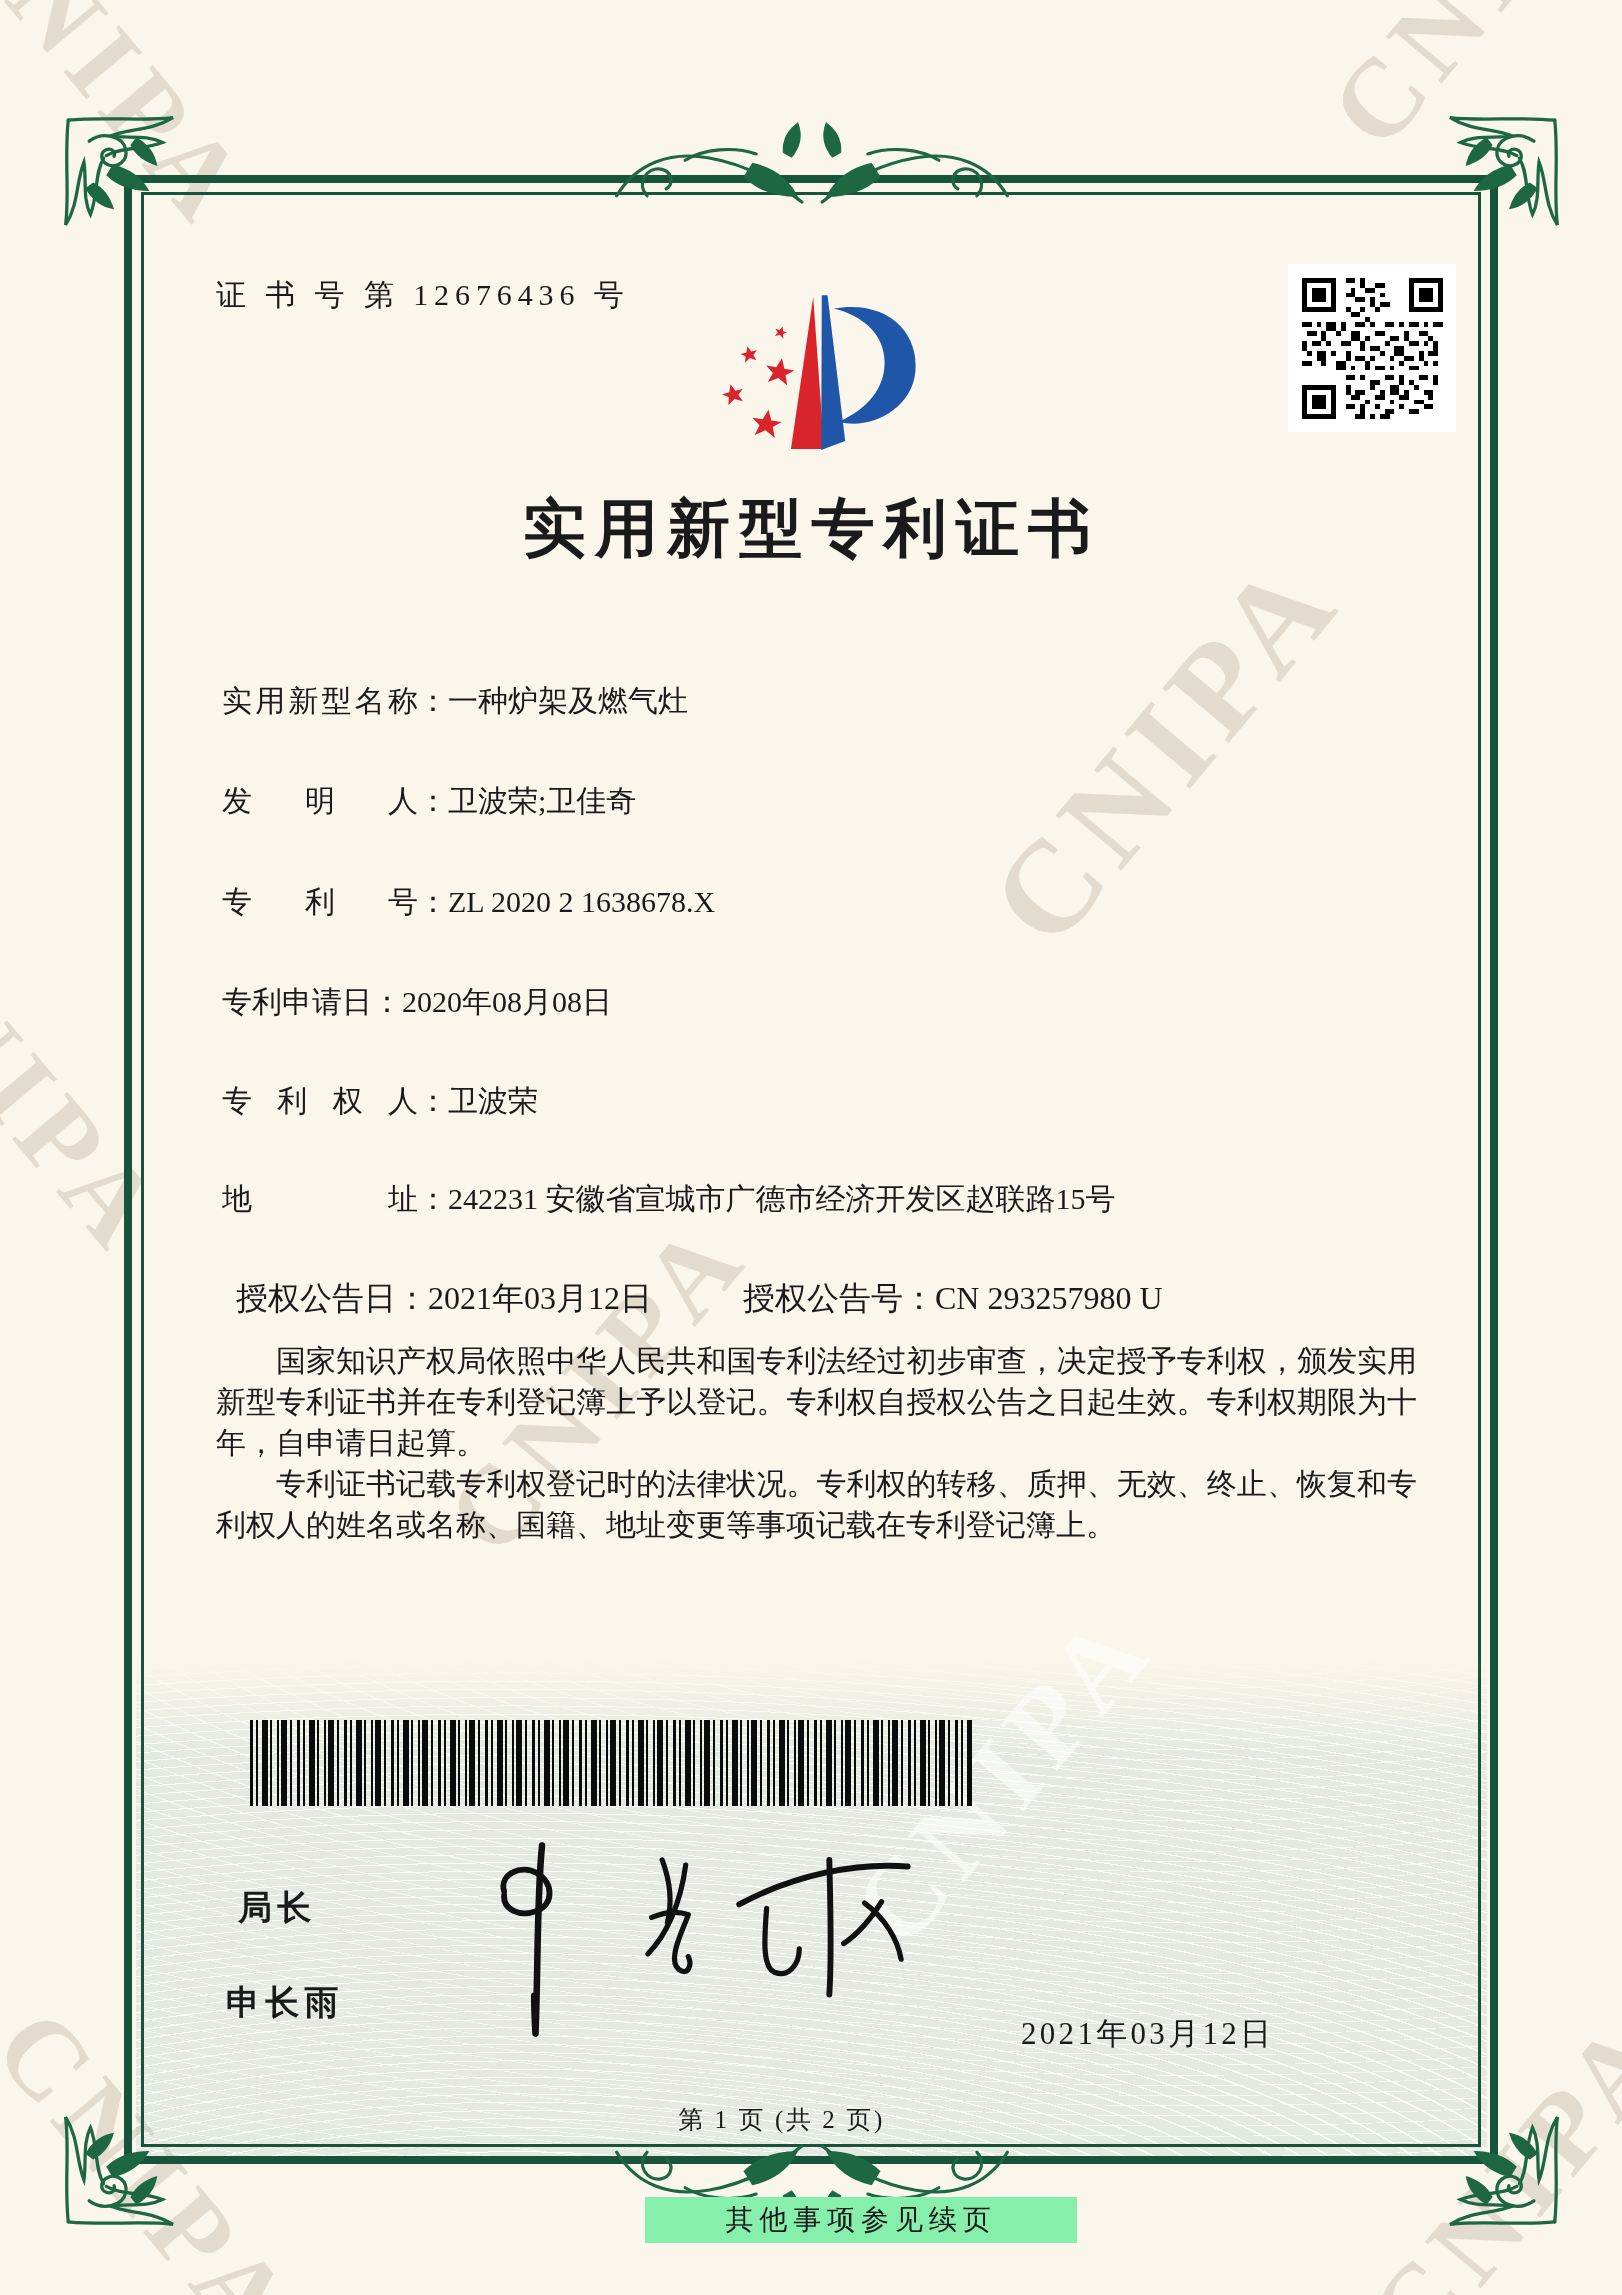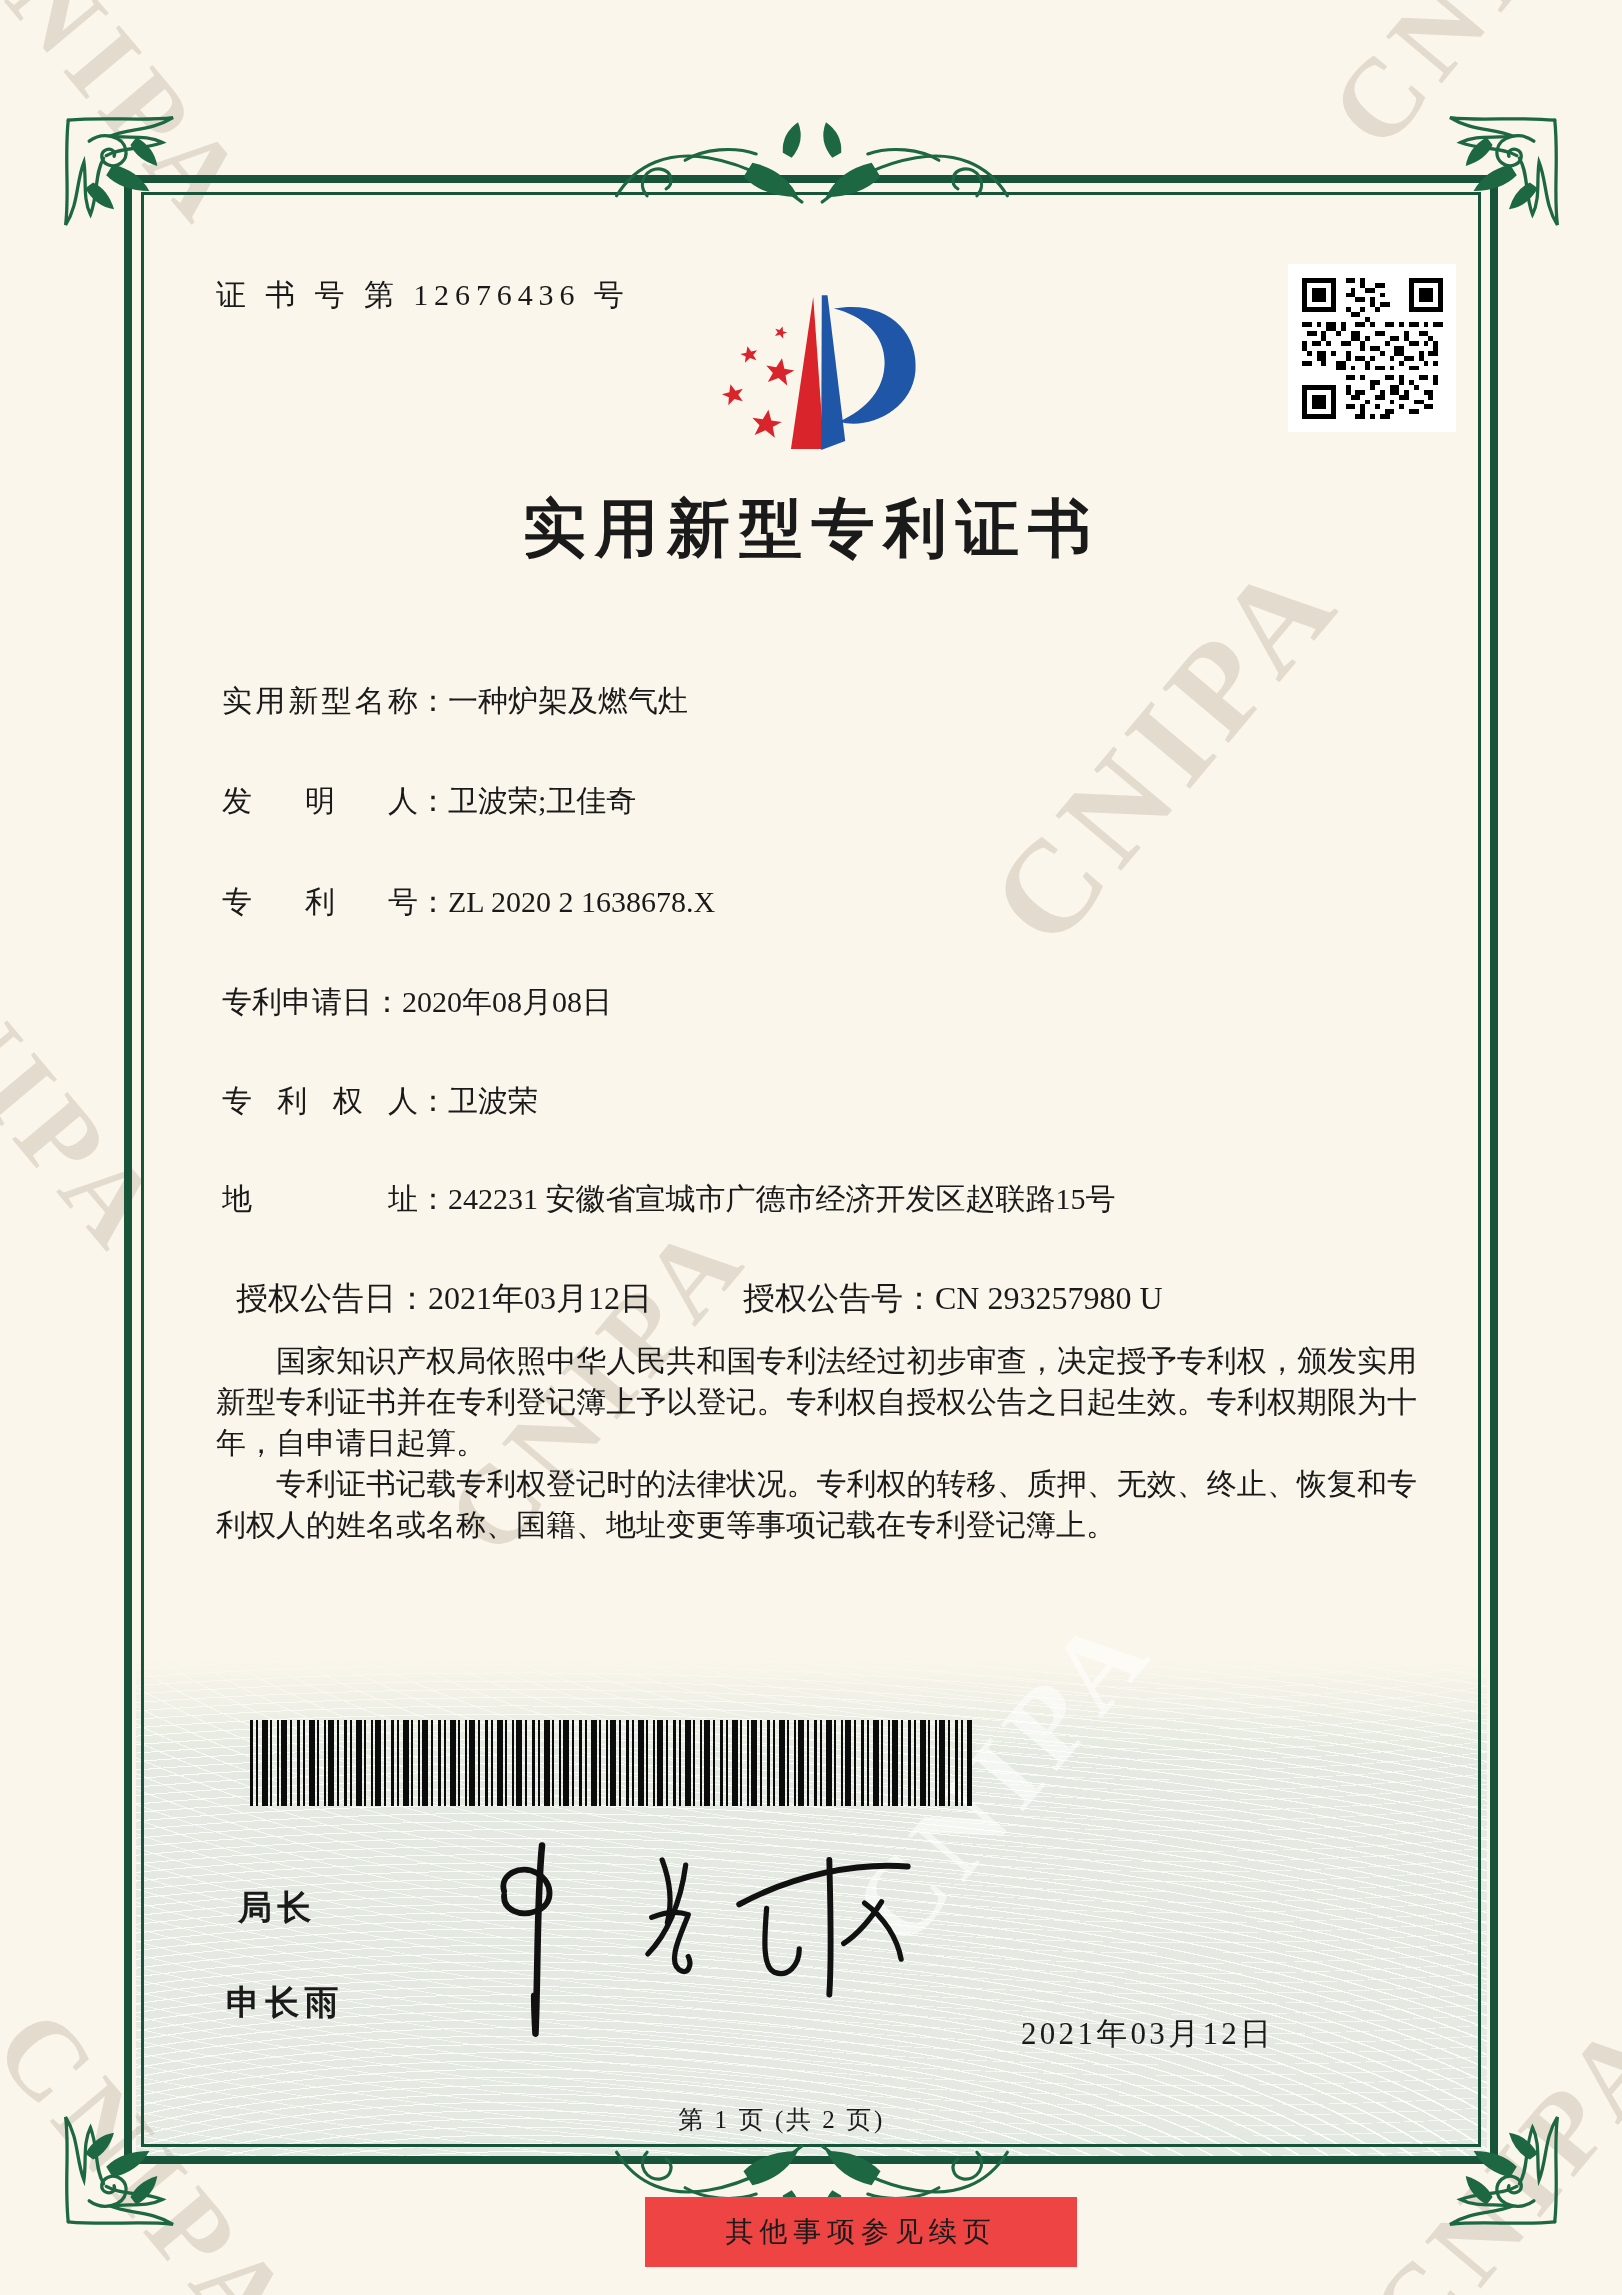--- a/index.html
+++ b/index.html
@@ -79,22 +79,22 @@
       #0b0b0b 40px 42px, transparent 42px 47px);
   }
 
   .sig-title{left:226px;top:1885px;font-size:34px;font-weight:700;letter-spacing:5.2px;margin-left:12px;}
   .sig-name{left:226px;top:1980px;font-size:34px;font-weight:700;letter-spacing:5.2px;}
   .signature-svg{position:absolute;left:432px;top:1826px;z-index:5;}
   .issue-date{left:1021px;top:2013px;font-size:31px;letter-spacing:3.3px;}
   .page-no{left:0;top:2103px;width:1563px;text-align:center;font-size:25px;letter-spacing:2.6px;}
 
   .cont-band{
-    position:absolute;left:645px;top:2197px;width:432px;height:70px;z-index:5;
-    background:#ef4444;display:flex;align-items:center;justify-content:center;
+    position:absolute;left:645px;top:2197px;width:432px;height:46px;z-index:5;
+    background:#86efac;display:flex;align-items:center;justify-content:center;
   }
   .cont-band span{font-size:28px;letter-spacing:5.9px;}
 
   
   .qr-box{
     position:absolute;left:1288px;top:264px;width:168px;height:168px;
     background:#fff;z-index:5;display:flex;align-items:center;justify-content:center;
   }
   .logo{position:absolute;left:695px;top:250px;z-index:5;}
 </style>

